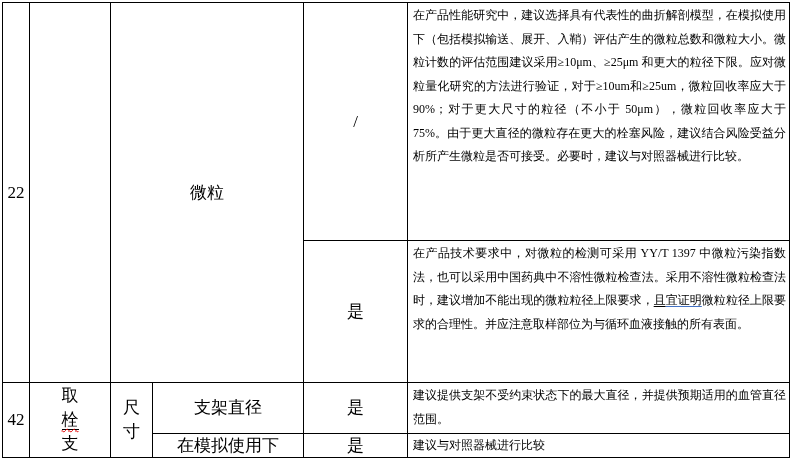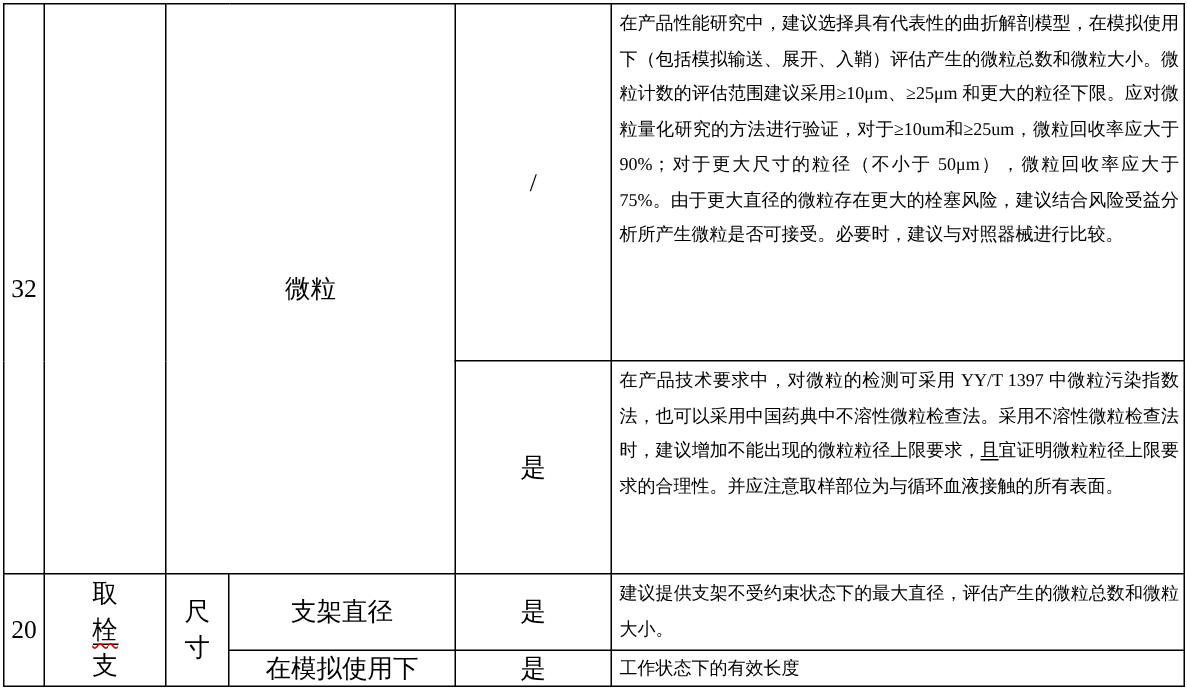--- a/index.html
+++ b/index.html
@@ -52,61 +52,62 @@
     text-decoration-style: wavy;
     text-decoration-thickness: 1px;
     text-underline-offset: 3px;
   }
   .u-black {
     text-decoration: underline;
     text-decoration-color: #000;
     text-underline-offset: 2px;
   }
   .u-blue {
+    text-decoration: underline;
     text-underline-offset: 2px;
   }
 </style>
 </head>
 <body>
 
 <table class="doc">
   <colgroup>
     <col style="width:27px">
     <col style="width:81px">
     <col style="width:42px">
     <col style="width:151px">
     <col style="width:104px">
     <col style="width:382px">
   </colgroup>
   <tbody>
     <tr style="height:238px">
-      <td class="c" rowspan="2">32</td>
+      <td class="c" rowspan="2">22</td>
       <td class="c" rowspan="2"></td>
       <td class="c" rowspan="2" colspan="2">微粒</td>
       <td class="c">/</td>
       <td class="desc">在产品性能研究中，建议选择具有代表性的曲折解剖模型，在模拟使用下（包括模拟输送、展开、入鞘）评估产生的微粒总数和微粒大小。微粒计数的评估范围建议采用≥10μm、≥25μm 和更大的粒径下限。应对微粒量化研究的方法进行验证，对于≥10um和≥25um，微粒回收率应大于 90%；对于更大尺寸的粒径（不小于 50μm），微粒回收率应大于 75%。由于更大直径的微粒存在更大的栓塞风险，建议结合风险受益分析所产生微粒是否可接受。必要时，建议与对照器械进行比较。</td>
     </tr>
     <tr style="height:142px">
       <td class="c">是</td>
       <td class="desc"><span>在产品技术要求中，对微粒的检测可采用 YY/T 1397 中微粒污染指数法，也可以采用中国药典中不溶性微粒检查法。采用不溶性微粒检查法时，建议增加不能出现的微粒粒径上限要求，</span><span class="u-black">且</span><span class="u-blue" id="blue-ins" style="text-decoration-color: rgb(68, 114, 196);">宜证明</span><span>微粒粒径上限要求的合理性。并应注意取样部位为与循环血液接触的所有表面。</span></td>
     </tr>
     <tr style="height:51px">
-      <td class="c" rowspan="2">20</td>
+      <td class="c" rowspan="2">42</td>
       <td class="c" rowspan="2">
         <span class="vchar">取</span>
         <span class="vchar"><span class="ins-squig" id="squig-char" style="text-decoration-color: rgb(224, 0, 0);">栓</span></span>
         <span class="vchar">支</span>
       </td>
       <td class="c" rowspan="2">
         <span class="vchar">尺</span>
         <span class="vchar">寸</span>
       </td>
       <td class="c">支架直径</td>
       <td class="c">是</td>
-      <td class="desc">建议提供支架不受约束状态下的最大直径，评估产生的微粒总数和微粒大小。</td>
+      <td class="desc">建议提供支架不受约束状态下的最大直径，并提供预期适用的血管直径范围。</td>
     </tr>
     <tr style="height:24px">
       <td class="c">在模拟使用下</td>
       <td class="c">是</td>
-      <td class="desc oneline">工作状态下的有效长度</td>
+      <td class="desc oneline">建议与对照器械进行比较</td>
     </tr>
   </tbody>
 </table>
 
 </body></html>

